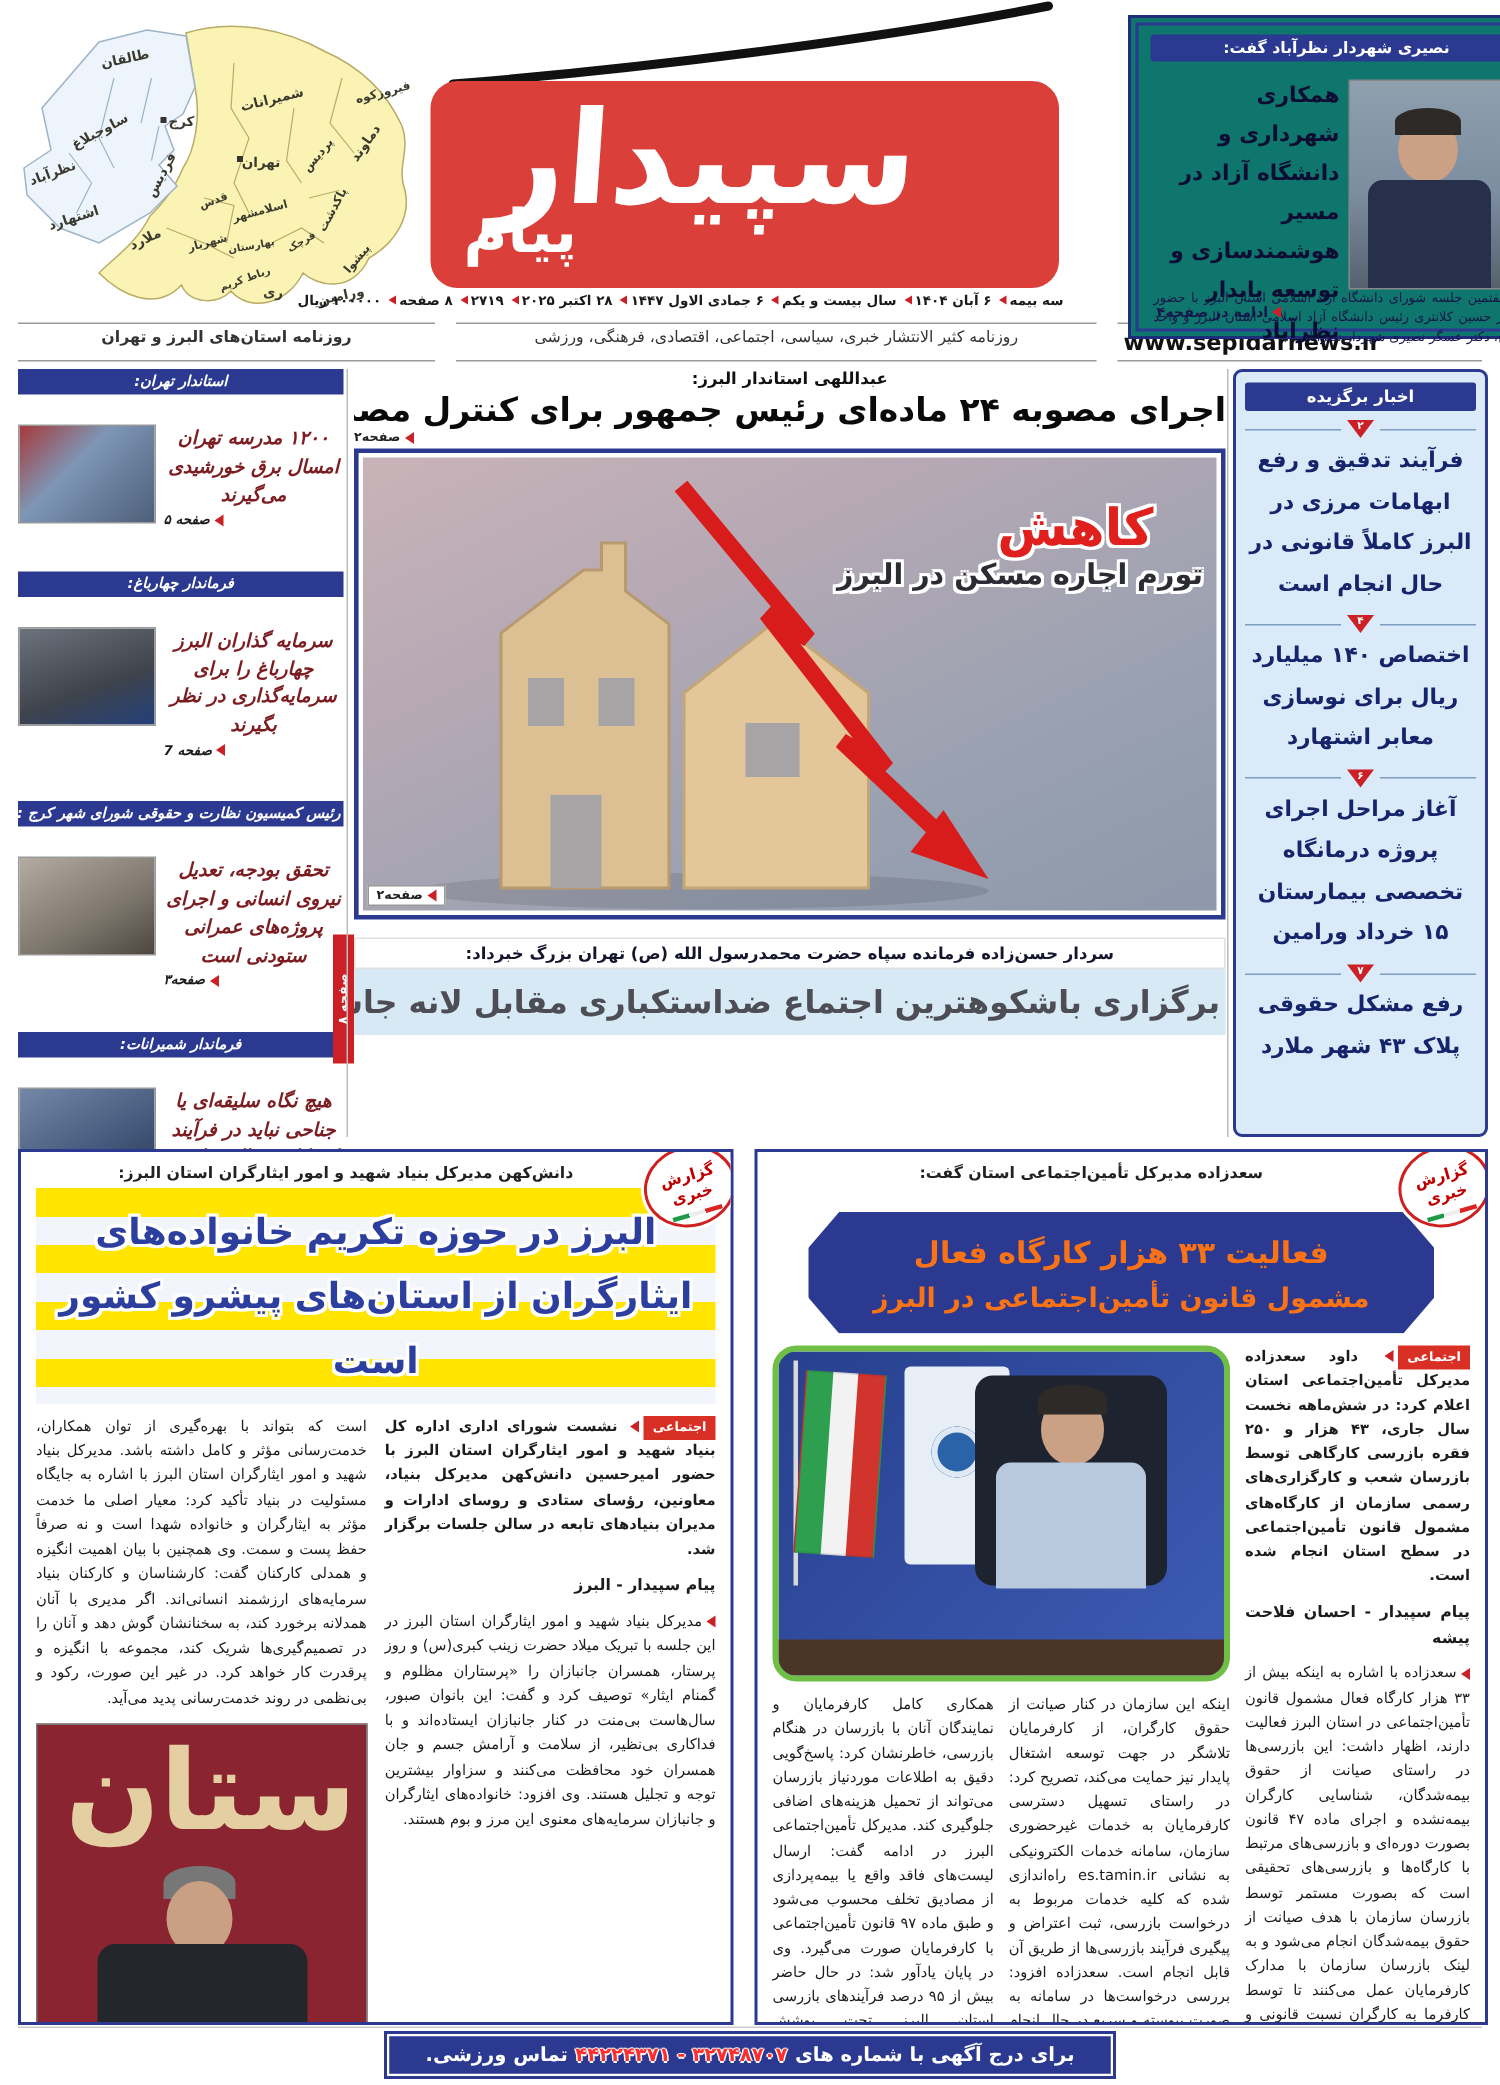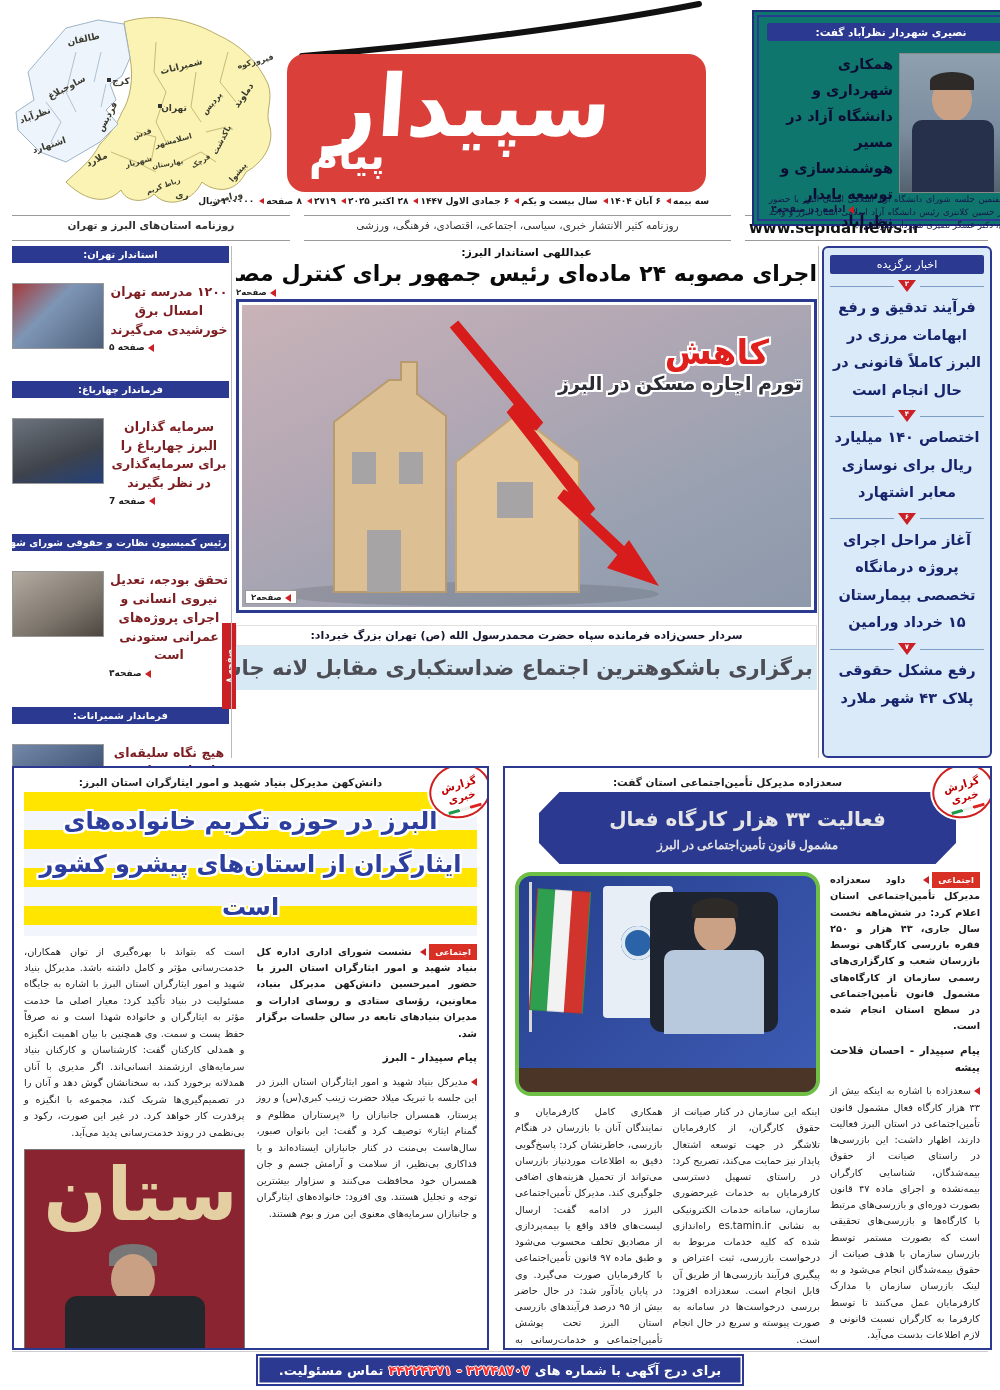--- a/index.html
+++ b/index.html
@@ -35,21 +35,21 @@
   .trb-head{margin:6px 8px 4px;background:#2b3990;color:#fff;font-size:10.5px;font-weight:bold;
             text-align:center;padding:3px 0;border-radius:2px;}
   .trb-photo{position:absolute;right:10px;top:36px;width:112px;height:138px;border:1px solid #888;
              background:linear-gradient(180deg,#8e9fae 0%,#7c8da0 55%,#55616e 100%);overflow:hidden;}
   .trb-hl{position:absolute;left:10px;right:130px;top:34px;font-size:14.5px;font-weight:800;color:#0d0d33;
           text-align:right;line-height:1.8;}
   .trb-body{position:absolute;left:10px;right:10px;top:176px;font-size:8.6px;color:#16164a;text-align:justify;line-height:1.5;}
   .trb-more{position:absolute;left:12px;bottom:5px;font-size:9.5px;font-weight:bold;color:#16164a;}
   
   .rail{left:12px;top:246px;width:217px;}
-  .rail-item{margin-bottom:6px;}
+  .rail-item{margin-bottom:6px;font-style:italic;}
   .rail-head{background:#2b3990;color:#fff;font-size:9.8px;font-weight:bold;text-align:center;padding:3px 2px;
              white-space:nowrap;overflow:hidden;}
   .rail-row{display:flex;gap:5px;padding:20px 0;}
   .rail-photo{width:90px;height:64px;flex:none;order:2;border:1px solid #999;}
   .rail-txt{flex:1;order:1;text-align:center;color:#7c1d21;font-weight:800;font-size:12.5px;line-height:1.5;}
   .pageref{display:block;text-align:left;font-size:9px;font-weight:bold;color:#1a1a1a;margin-top:2px;}
   .ph1{background:linear-gradient(135deg,#a63a3a 0%,#7e96b5 40%,#4d5f7a 100%);}
   .ph2{background:linear-gradient(160deg,#6d737c 0%,#3e434c 60%,#23407a 100%);}
   .ph3{background:linear-gradient(150deg,#b4aba1 0%,#7d766d 60%,#4c463f 100%);}
   .ph4{background:linear-gradient(150deg,#7489a8 0%,#45597c 60%,#2a3a57 100%);}
@@ -79,21 +79,21 @@
   .spy-kicker{text-align:center;font-size:11px;font-weight:bold;color:#15152e;background:#fff;
               border:1px solid #e0e0e0;padding:3px 0;}
   .spy-hl{background:#d8e9f6;text-align:center;font-size:21px;font-weight:900;color:#4d4d55;
           padding:10px 4px;white-space:nowrap;overflow:hidden;}
   .spy-tab{position:absolute;left:-14px;top:-2px;width:14px;height:86px;background:#cc2027;color:#fff;
            display:flex;align-items:center;justify-content:center;}
   .spy-tab b{writing-mode:vertical-rl;transform:rotate(180deg);font-size:8.5px;font-weight:bold;}
   
   .briefs{left:822px;top:246px;width:170px;height:512px;background:#dbeaf8;border:2px solid #2b3990;
           border-radius:6px;padding:7px 6px;box-sizing:border-box;overflow:hidden;}
-  .br-head{background:#2b3990;color:#fff;font-size:11px;font-weight:normal;text-align:center;padding:3px 0;
+  .br-head{background:#2b3990;color:#fff;font-size:11px;font-weight:bold;text-align:center;padding:3px 0;
            border-radius:2px;margin-bottom:4px;}
   .br-marker{display:flex;align-items:center;gap:4px;margin:6px 0 2px;}
   .br-line{flex:1;height:1px;background:#7d9dc4;}
   .br-txt{text-align:center;color:#16246b;font-weight:800;font-size:14.5px;line-height:1.9;}
   
   .bbox{border:2.5px solid #2b3990;background:#fff;box-sizing:border-box;padding:8px 10px;overflow:hidden;}
   .vbox{left:12px;top:766px;width:477px;height:584px;}
   .tbox{left:503px;top:766px;width:489px;height:584px;}
   .badge{position:absolute;top:-4px;right:-4px;width:58px;height:50px;background:#fff;border:2.5px solid #d01f1f;
          border-radius:50%;transform:rotate(-16deg);color:#c00000;font-weight:800;font-size:10.5px;
@@ -109,24 +109,24 @@
   .body-cols{display:flex;gap:12px;margin-top:8px;font-size:9.8px;line-height:1.68;color:#1c1c1c;text-align:justify;}
   .bcol{flex:1;min-width:0;}
   .tag-r{display:inline-block;background:#d93025;color:#fff;font-size:8.5px;font-weight:bold;padding:1px 6px;margin-left:3px;}
   .lede{font-weight:800;}
   .byline{font-weight:800;font-size:10.5px;margin:7px 0;}
   .vphoto{position:relative;margin-top:8px;height:212px;background:#8a2430;overflow:hidden;border:1px solid #777;}
   .vp-cal{position:absolute;top:-18px;right:6px;font-size:74px;font-weight:900;color:#e9d9a9;opacity:.95;}
   .vp-head{position:absolute;left:86px;bottom:58px;width:44px;height:50px;background:#c9a083;border-radius:50%;}
   .vp-hair{position:absolute;left:84px;bottom:96px;width:48px;height:22px;background:#777;border-radius:50% 50% 0 0;}
   .vp-body{position:absolute;left:40px;bottom:8px;width:140px;height:58px;background:#23262b;border-radius:12px 12px 0 0;}
-  .oct{width:86%;margin:4px auto 0;background:#2b3990;color:#e5e5e5;text-align:center;padding:10px 9px;
+  .oct{width:86%;margin:20px auto 0;background:#2b3990;color:#f97316;text-align:center;padding:10px 9px;
        clip-path:polygon(5% 0,95% 0,100% 30%,100% 70%,95% 100%,5% 100%,0 70%,0 30%);}
   .oct .l1{font-size:20px;font-weight:900;line-height:1.7;}
-  .oct .l2{font-size:12px;font-weight:800;line-height:1.5;font-family:Liberation Serif, serif;}
+  .oct .l2{font-size:18px;font-weight:800;line-height:1.5;}
   .t-content{display:flex;gap:10px;margin-top:8px;font-size:9.8px;line-height:1.66;color:#1c1c1c;text-align:justify;}
   .t-right{width:150px;flex:none;}
   .t-left{flex:1;min-width:0;display:flex;flex-direction:column;gap:8px;}
   .tphoto{position:relative;height:216px;border:4px solid #6fbe45;border-radius:16px;
           background:linear-gradient(135deg,#27408e,#3e5cb5);overflow:hidden;}
   .fl-pole{position:absolute;left:10px;top:6px;width:3px;height:150px;background:#d8d8d8;}
   .fl-iran{position:absolute;left:14px;top:14px;width:52px;height:120px;transform:rotate(4deg);
            background:linear-gradient(90deg,#2e9e4f 33%,#f2f2f2 33% 66%,#d0342c 66%);border:1px solid #2c2c2c22;}
   .fl-org{position:absolute;left:84px;top:10px;width:70px;height:132px;background:#e8eef6;border-radius:4px;}
   .fl-emb{position:absolute;left:18px;top:40px;width:34px;height:34px;background:#2a63a8;border-radius:50%;
@@ -427,16 +427,16 @@
           <div class="bcol"><span>همکاری کامل کارفرمایان و نمایندگان آنان با بازرسان در هنگام بازرسی، خاطرنشان کرد: پاسخ‌گویی دقیق به اطلاعات موردنیاز بازرسان می‌تواند از تحمیل هزینه‌های اضافی جلوگیری کند. مدیرکل تأمین‌اجتماعی البرز در ادامه گفت: ارسال لیست‌های فاقد واقع یا بیمه‌پردازی از مصادیق تخلف محسوب می‌شود و طبق ماده ۹۷ قانون تأمین‌اجتماعی با کارفرمایان صورت می‌گیرد. وی در پایان یادآور شد: در حال حاضر بیش از ۹۵ درصد فرآیندهای بازرسی استان البرز تحت پوشش تأمین‌اجتماعی و خدمات‌رسانی به این جامعه هدف، از طریق ۹ شعبه و ۸ کارگزاری رسمی در حال انجام است.</span></div>
         </div>
       </div>
     </div>
   </div>
 
   <div class="abs hrule" style="top:1351px;"></div>
   <div class="abs adbar">
     <span>برای درج آگهی با شماره های</span>
     <span class="adnum">۴۴۲۲۴۳۷۱ - ۳۲۷۴۸۷۰۷</span>
-    <span>تماس مسئولیت.</span>
+    <span>تماس ورزشی.</span>
   </div>
 
 </div>
 
 </body></html>

